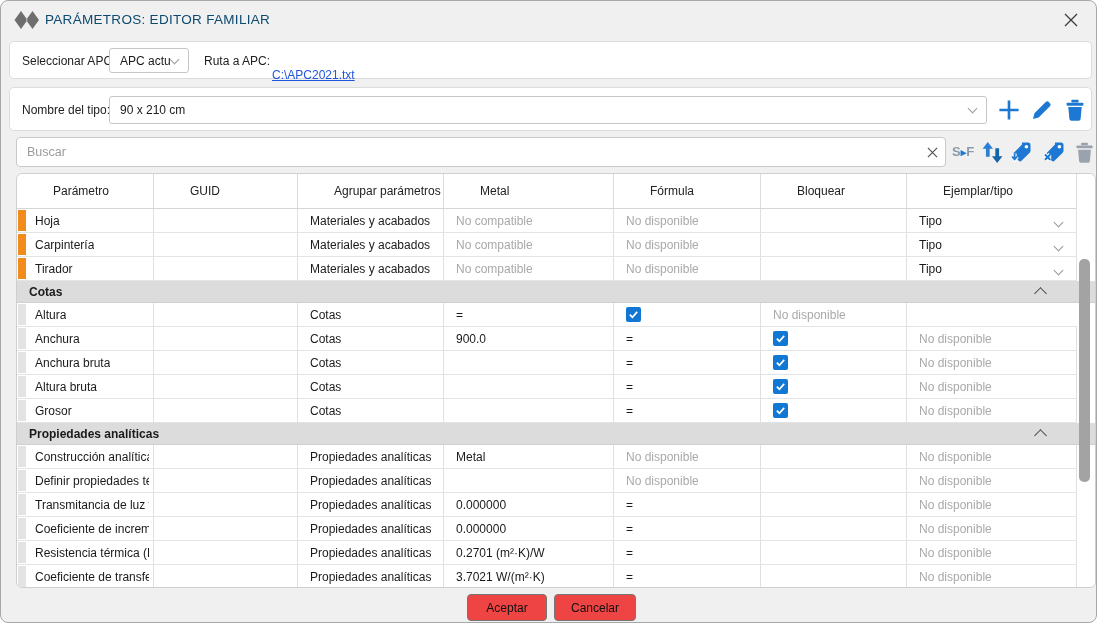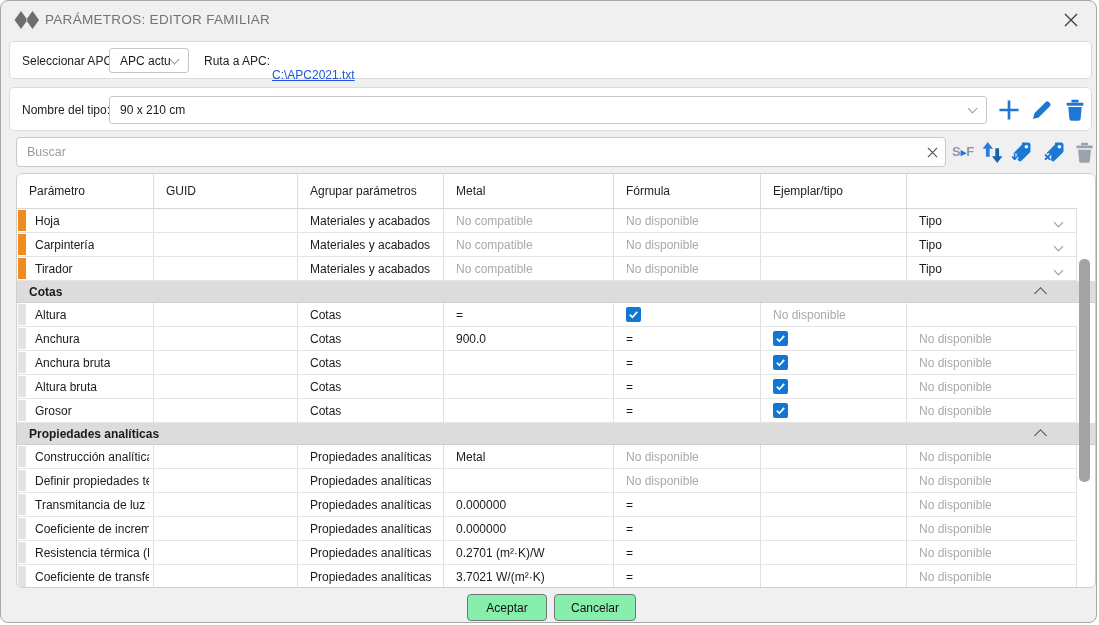--- a/index.html
+++ b/index.html
@@ -5,21 +5,21 @@
   html,body{margin:0;padding:0;background:#ffffff;}
   body{width:1099px;height:625px;position:relative;font-family:"Liberation Sans",sans-serif;
        -webkit-font-smoothing:antialiased;}
   .dialog{position:absolute;left:0;top:0;width:1097px;height:623px;background:#f0f0f0;
           border:1px solid #a8a8a8;border-radius:8px;box-sizing:border-box;overflow:hidden;}
 
   
   .titlebar{position:absolute;left:0;top:0;width:100%;height:38px;}
   .logo{position:absolute;left:13px;top:9px;width:26px;height:20px;color:#6e6e6e;}
   .title{position:absolute;left:44px;top:0;height:38px;line-height:38px;font-size:13.5px;
-         color:#737373;letter-spacing:.3px;}
+         color:#0c4a6e;letter-spacing:.3px;}
   .close-btn{position:absolute;right:17px;top:11px;width:16px;height:16px;color:#3c3c3c;cursor:pointer;}
 
   
   .panel{position:absolute;left:8px;width:1083px;background:#fff;border:1px solid #dcdcdc;
          border-radius:5px;box-sizing:border-box;}
   .panel-apc{top:40px;height:38px;}
   .panel-type{top:86px;height:44px;}
   .lbl{position:absolute;font-size:12px;color:#222;}
   .combo{position:absolute;background:#fff;border:1px solid #c6c6c6;border-radius:3px;
          box-sizing:border-box;font-size:12px;color:#1a1a1a;display:flex;align-items:center;
@@ -57,21 +57,21 @@
   .icon-tag-down{left:1009px;}
   .icon-tag-x{left:1042px;}
   .icon-trash-gray{left:1072px;color:#9aa3ad;}
 
   
   .table-panel{position:absolute;left:15px;top:172px;width:1080px;height:415px;background:#fff;
                border:1px solid #cfcfcf;border-radius:6px;box-sizing:border-box;overflow:hidden;}
   .t-grid{display:grid;grid-template-columns:137px 144px 146px 170px 147px 146px 170px;width:1060px;}
   .t-head{height:34px;border-bottom:1px solid #d6d6d6;}
   .t-head .cell{display:flex;align-items:center;font-size:12px;color:#222;padding:0 0 0 12px;
-                border-right:1px solid #dcdcdc;box-sizing:border-box;white-space:nowrap;overflow:hidden;}
+                border-right:1px solid #dcdcdc;box-sizing:border-box;white-space:nowrap;overflow:hidden;margin-left:24px;}
   .t-row{height:24px;border-bottom:1px solid #e4e4e4;box-sizing:border-box;text-align:center;}
   .t-row .cell{position:relative;display:flex;align-items:center;font-size:12px;color:#1a1a1a;
                padding:0 4px 0 12px;border-right:1px solid #e0e0e0;box-sizing:border-box;
                white-space:nowrap;overflow:hidden;}
   .cell-text{white-space:nowrap;overflow:hidden;}
   .muted{color:var(--muted_text,#a9a9a9);}
   .param-cell{padding-left:18px !important;}
   .indicator{position:absolute;left:1px;top:1px;bottom:1px;width:8px;}
   .ind-orange{background:var(--orange,#f28b1e);}
   .ind-gray{background:#e3e3e3;}
@@ -80,21 +80,21 @@
   .section-title{font-size:12px;font-weight:600;color:#1a1a1a;padding-left:12px;}
   .section-row .chev.up{position:absolute;right:52px;top:2px;}
   .checkbox{width:15px;height:15px;border-radius:2px;background:var(--checkbox,#1177d2);
             display:flex;align-items:center;justify-content:center;cursor:pointer;}
   .checkbox svg{width:11px;height:11px;}
   .dd-chev{position:absolute;right:14px;top:50%;margin-top:-2px;}
   .scroll-thumb{position:absolute;left:1062px;top:85px;width:11px;height:223px;border-radius:5px;
                 background:#a3a3a3;cursor:pointer;}
 
   
-  .footer-btn{position:absolute;top:593px;height:27px;background:#86efac;border:1px solid #767676;
+  .footer-btn{position:absolute;top:593px;height:27px;background:#ef4444;border:1px solid #767676;
               border-radius:4px;font-family:inherit;font-size:12px;color:#111;cursor:pointer;box-sizing:border-box;}
   .btn-accept{left:466px;width:80px;}
   .btn-cancel{left:553px;width:82px;}
 </style>
 </head>
 <body>
 
 <div class="dialog">
 
   <div class="titlebar">
@@ -187,20 +187,21 @@
       </svg>
   </span>
 
   <div class="table-panel">
     <div class="t-grid t-head">
       <div class="cell">Parámetro</div>
       <div class="cell">GUID</div>
       <div class="cell">Agrupar parámetros</div>
       <div class="cell">Metal</div>
       <div class="cell">Fórmula</div>
+      <div class="cell">Bloquear</div>
       <div class="cell">Ejemplar/tipo</div>
     </div>
     <div>
         <div class="t-grid t-row">
           <div class="cell param-cell">
             <span class="indicator ind-orange"></span>
             <span class="cell-text">Hoja</span>
           </div>
           <div class="cell">
             <span class="cell-text"></span>

